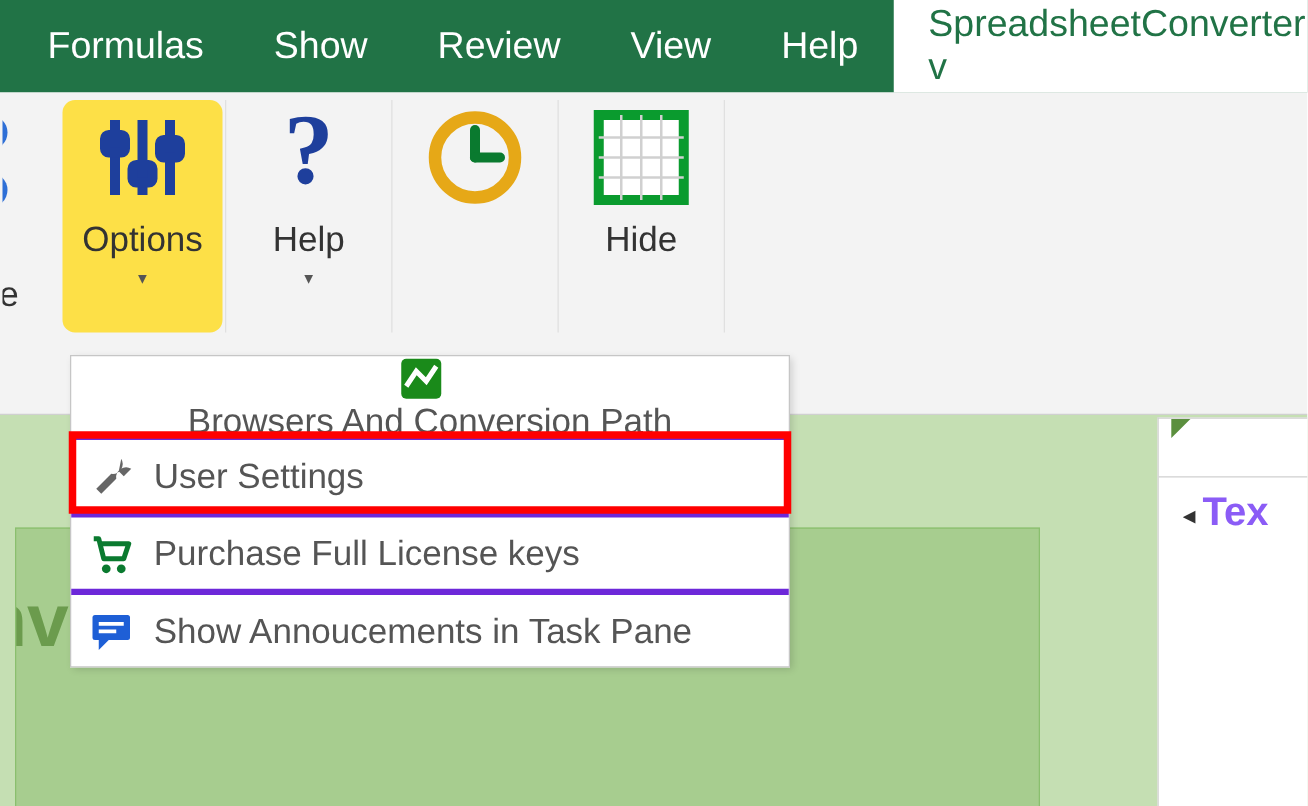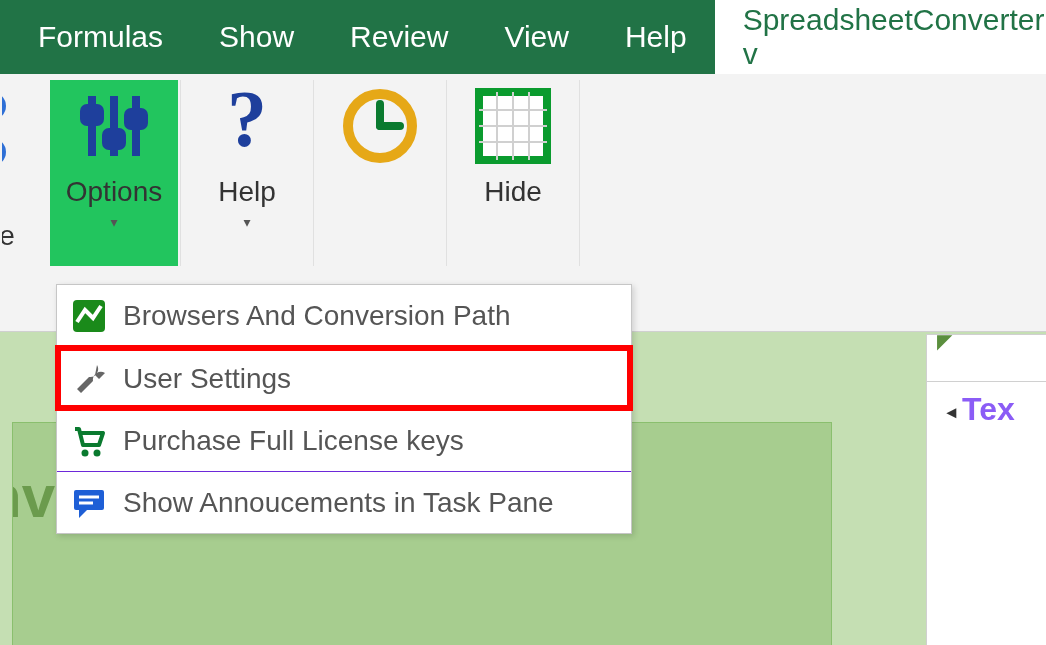--- a/index.html
+++ b/index.html
@@ -60,21 +60,22 @@
     align-items: center;
     justify-content: flex-start;
     width: 128px;
     height: 186px;
     cursor: pointer;
     padding: 6px 4px 2px 4px;
     font-size: 28px;
     color: #333;
   }
   .ribbon-btn.selected {
-    background: #22c55e;
+    background: #fde047;
+    border-radius: 10px;
   }
   .ribbon-btn .icon {
     width: 80px;
     height: 80px;
     display: flex;
     align-items: center;
     justify-content: center;
     margin-bottom: 10px;
   }
   .ribbon-btn .caret {
@@ -116,23 +117,23 @@
     z-index: 10;
   }
   .dropdown .item {
     display: flex;
     align-items: center;
     height: 62px;
     padding: 0 12px;
     font-size: 28px;
     color: #555;
     cursor: pointer;
-    border-top: 1px solid #6d28d9;
-  }
-  .dropdown .item:first-child { border-top: none; }
+    border-top: 5px solid #6d28d9;
+  }
+  .dropdown .item:first-child { border-top: none; flex-direction: column; }
   .dropdown .item .micon {
     width: 40px;
     height: 40px;
     margin-right: 14px;
     display:flex;
     align-items:center;
     justify-content:center;
   }
   .dropdown .item.highlight {
     outline: 6px solid #ff0000;

